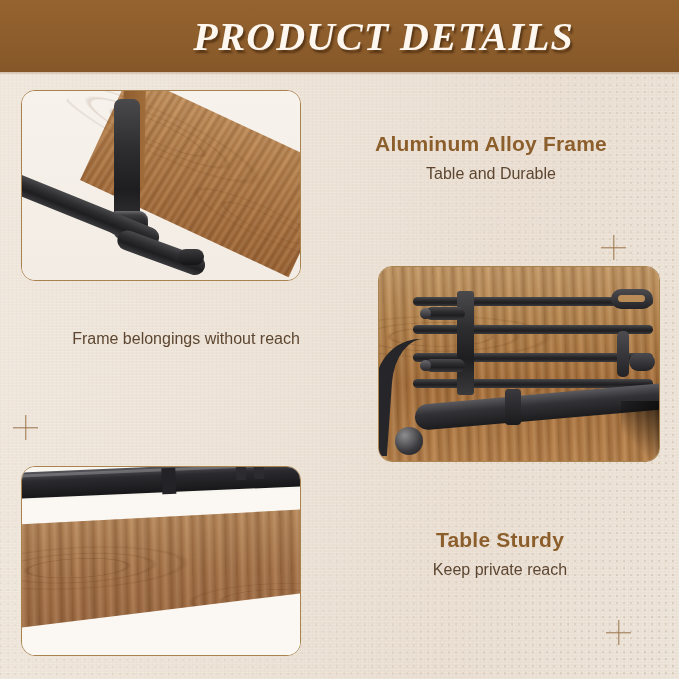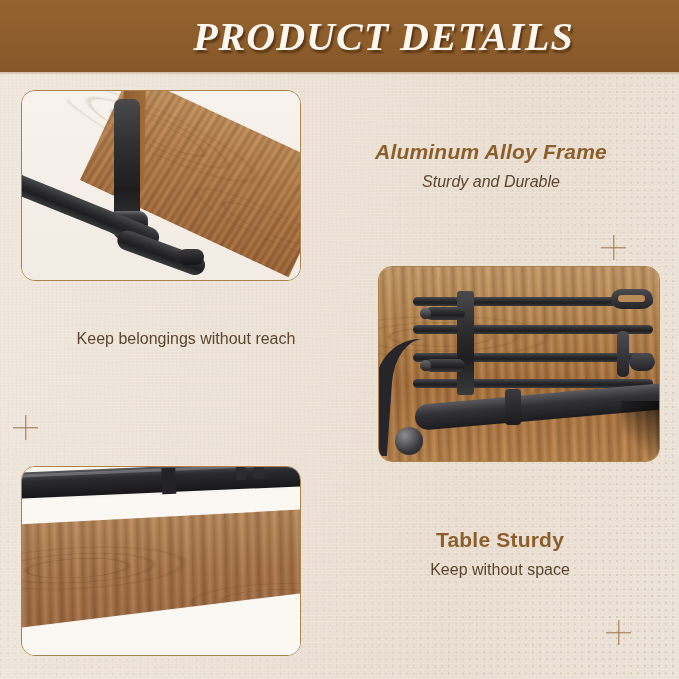--- a/index.html
+++ b/index.html
@@ -186,23 +186,23 @@
                   transform:rotate(22deg); transform-origin:left center;"></div>
 
       <div class="metal-dark" style="position:absolute; left:96px; top:136px; width:92px; height:20px; border-radius:10px;
                   transform:rotate(20deg); transform-origin:left center;"></div>
 
       <div style="position:absolute; left:156px; top:158px; width:26px; height:16px; border-radius:8px;
                   background:linear-gradient(180deg,#3b3b3e,#141416);"></div>
     </div>
   </div>
 
-  <div class="txt-block" style="left:316px; top:140px; width:350px;font-style:italic;">
+  <div class="txt-block" style="left:316px; top:132px; width:350px;">
     <p class="headline">Aluminum Alloy Frame</p>
-    <p class="subline">Sturdy and Durable</p>
+    <p class="subline">Table and Durable</p>
   </div>
 
   <div class="panel" style="left:378px; top:266px; width:282px; height:196px;">
     <div class="ph wood-b">
       <div class="grain-rings"></div>
 
       <div class="metal-dark" style="position:absolute; left:34px; top:30px; width:240px; height:9px; border-radius:5px;"></div>
       <div class="metal-dark" style="position:absolute; left:34px; top:58px; width:240px; height:9px; border-radius:5px;"></div>
       <div class="metal-dark" style="position:absolute; left:34px; top:86px; width:240px; height:9px; border-radius:5px;"></div>
       <div class="metal-dark" style="position:absolute; left:34px; top:112px; width:240px; height:9px; border-radius:5px;"></div>
@@ -238,21 +238,21 @@
 
       <div style="position:absolute; left:16px; top:160px; width:28px; height:28px; border-radius:50%;
                   background:radial-gradient(circle at 35% 30%, #8d8d90, #3a3a3e 60%, #1d1d20);"></div>
 
       <div style="position:absolute; right:0; bottom:0; width:38px; height:60px;
                   background:linear-gradient(225deg, rgba(10,8,6,0.75), transparent 70%);"></div>
     </div>
   </div>
 
   <div class="txt-block" style="left:16px; top:330px; width:340px;">
-    <p class="subline">Keep belongings without reach</p>
+    <p class="subline">Frame belongings without reach</p>
   </div>
 
   <div class="panel" style="left:21px; top:466px; width:280px; height:190px;">
     <div class="ph" style="background:#f8f4ee;">
 
       <div style="position:absolute; left:-10px; top:6px; width:310px; height:26px;
                   transform:rotate(-2.5deg); transform-origin:left center;
                   background:linear-gradient(180deg,#55555a 0%,#2b2b2f 35%,#17171a 100%);"></div>
 
       <div style="position:absolute; left:-10px; top:8px; width:310px; height:3px;
@@ -274,16 +274,16 @@
         <div class="grain-rings"></div>
       </div>
 
       <div style="position:absolute; left:-10px; bottom:-34px; width:330px; height:60px; background:#fbf8f3;
                   transform:rotate(-7deg); transform-origin:left center;"></div>
     </div>
   </div>
 
   <div class="txt-block" style="left:330px; top:528px; width:340px;">
     <p class="headline">Table Sturdy</p>
-    <p class="subline">Keep without space</p>
+    <p class="subline">Keep private reach</p>
   </div>
 
 </div>
 
 </body></html>

